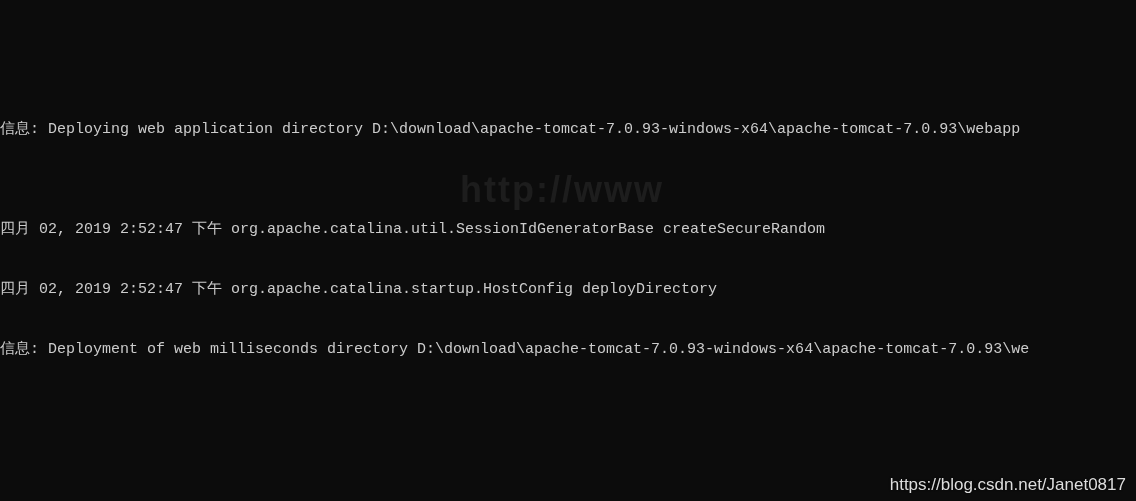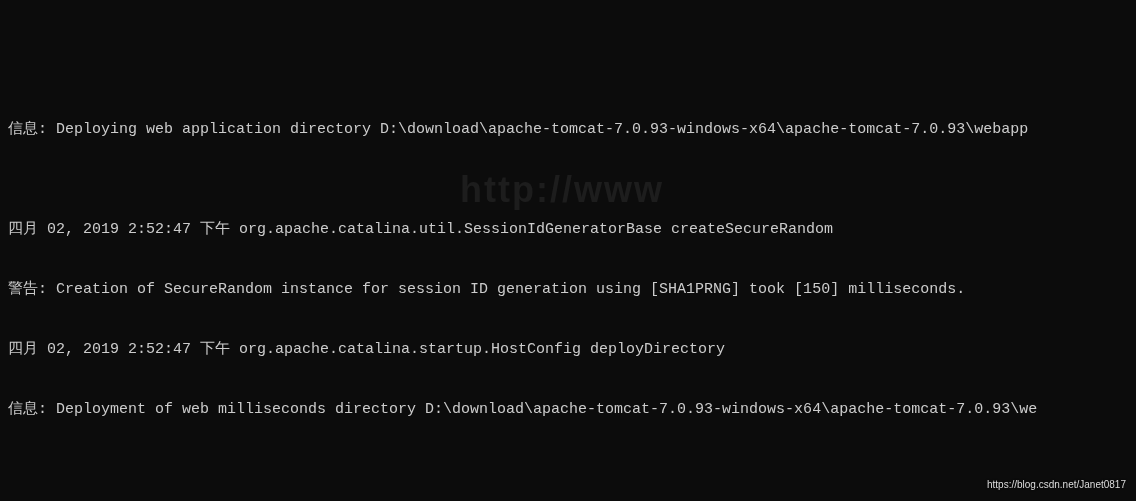--- a/index.html
+++ b/index.html
@@ -21,29 +21,28 @@
     }
     .terminal {
       padding: 0;
       width: 100%;
       height: 100%;
       overflow: hidden;
     }
     .line {
       white-space: pre;
       overflow: hidden;
-      margin-left: 8px;
     }
     .watermark {
       position: absolute;
       bottom: 6px;
       right: 10px;
       color: #dddddd;
       font-family: Arial, sans-serif;
-      font-size: 10px;
+      font-size: 17px;
       text-shadow: 0 0 2px rgba(0,0,0,0.8);
     }
     .faint-overlay {
       position: absolute;
       top: 180px;
       left: 460px;
       color: rgba(80,80,80,0.25);
       font-family: Arial, sans-serif;
       font-size: 36px;
       font-weight: bold;
@@ -53,21 +52,20 @@
   </style>
 </head>
 <body>
 
 
 
 <div class="terminal">
   <div class="line">信息: Deploying web application directory D:\download\apache-tomcat-7.0.93-windows-x64\apache-tomcat-7.0.93\webapp</div>
   <div class="line"></div>
   <div class="line">四月 02, 2019 2:52:47 下午 org.apache.catalina.util.SessionIdGeneratorBase createSecureRandom</div>
-  <div class="line">警告: Creation of SecureRandom instance for session ID generation using [SHA1PRNG] took [150] milliseconds.</div>
   <div class="line">四月 02, 2019 2:52:47 下午 org.apache.catalina.startup.HostConfig deployDirectory</div>
   <div class="line">信息: Deployment of web milliseconds directory D:\download\apache-tomcat-7.0.93-windows-x64\apache-tomcat-7.0.93\we</div>
   
   
   
   
   
   
   
   

